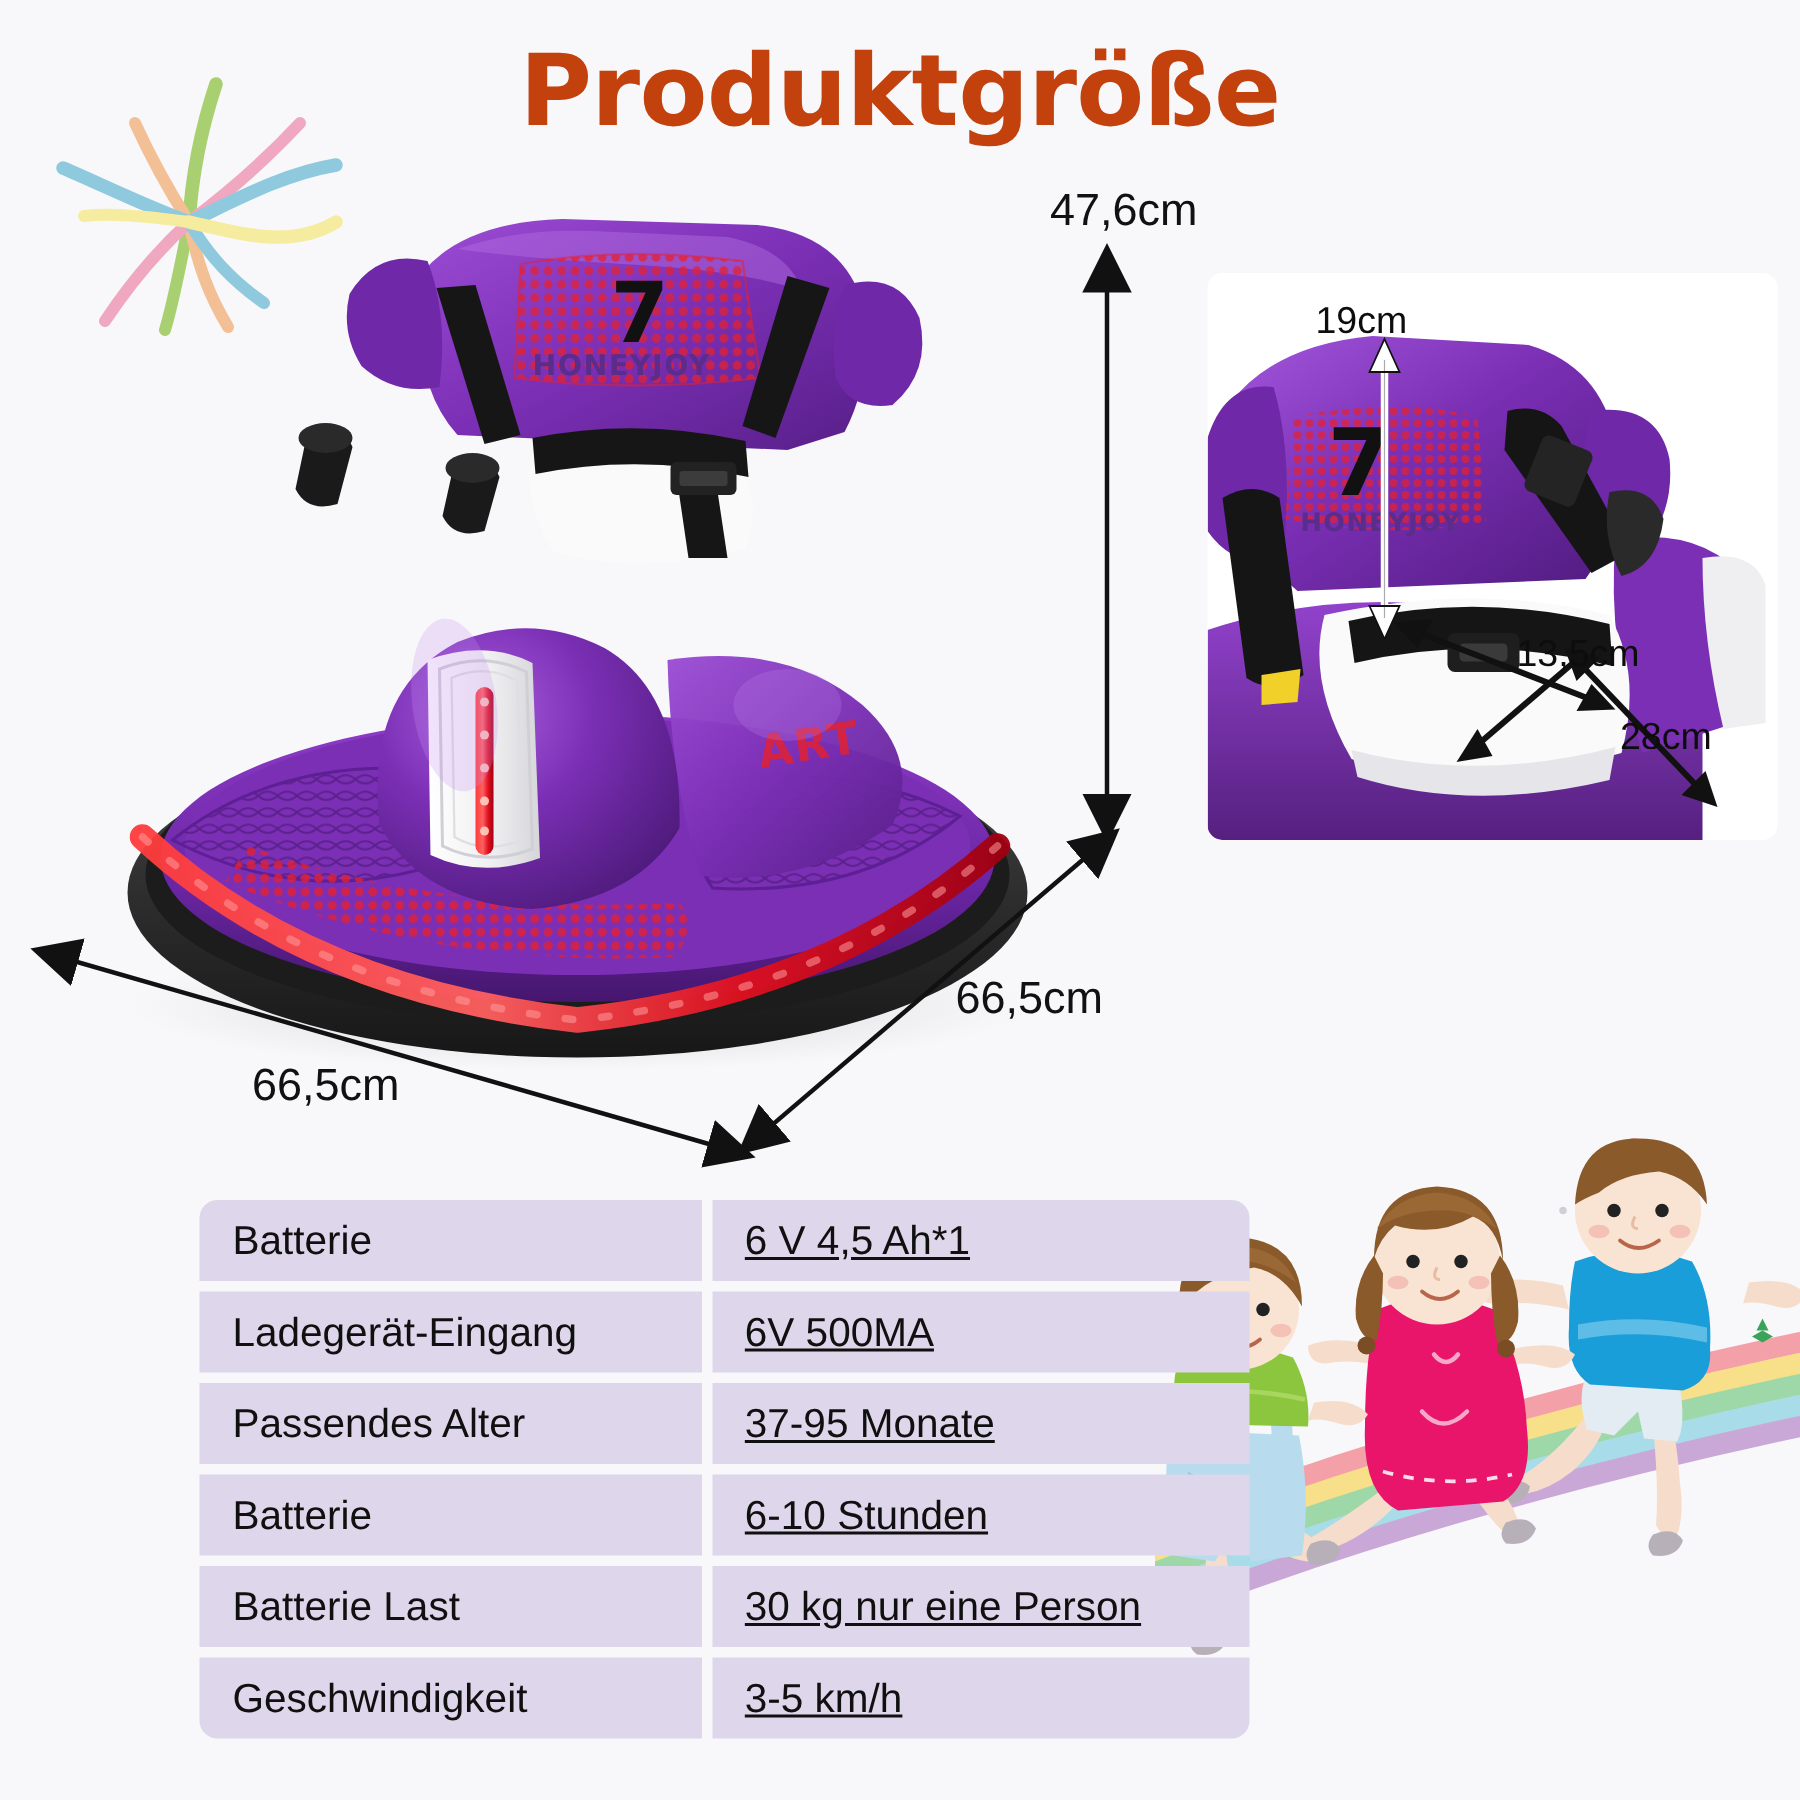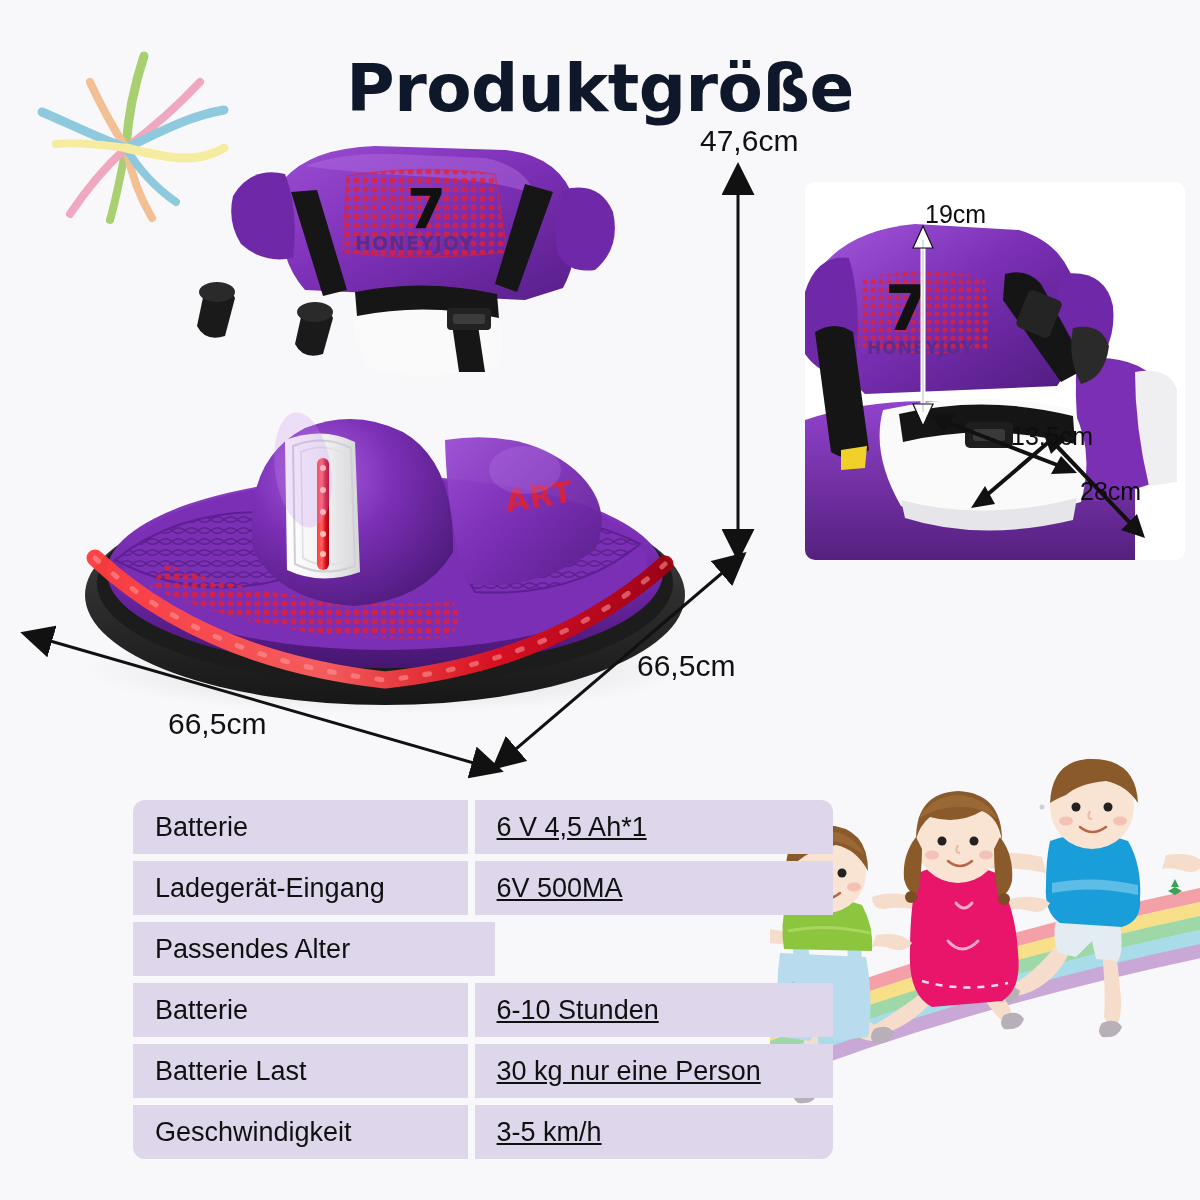--- a/index.html
+++ b/index.html
@@ -24,25 +24,24 @@
 
   
   #page-title {
     position: absolute;
     left: 0;
     top: 22px;
     width: 1200px;
     text-align: center;
     font-size: 66px;
     font-weight: 700;
-    color: #0f172a;
+    color: #c2410c;
     letter-spacing: -0.5px;
     font-family: "DejaVu Sans", sans-serif;
     white-space: nowrap;
-    margin-top: 28px;
   }
 
   
   #firework {
     position: absolute;
     left: 28px;
     top: 38px;
     width: 205px;
     height: 195px;
   }
@@ -88,21 +87,21 @@
     overflow: hidden;
   }
   .inset-label {
     position: absolute;
     font-family: "Liberation Sans", sans-serif;
     font-size: 25px;
     color: #0d0d0d;
     white-space: nowrap;
     font-weight: 400;
   }
-  #inset-19-label   { left: 72px;  top: 18px; margin-left: 48px; }
+  #inset-19-label   { left: 72px;  top: 18px; }
   #inset-135-label  { left: 206px; top: 240px; }
   #inset-28-label   { left: 275px; top: 295px; }
 
   
   #spec-table {
     position: absolute;
     left: 133px;
     top: 800px;
     width: 700px;
     display: flex;
@@ -497,20 +496,21 @@
     <div class="spec-row">
       <div class="spec-cell spec-key">Batterie</div>
       <div class="spec-cell spec-val">6 V 4,5 Ah*1</div>
     </div>
     <div class="spec-row">
       <div class="spec-cell spec-key">Ladegerät-Eingang</div>
       <div class="spec-cell spec-val">6V 500MA</div>
     </div>
     <div class="spec-row">
       <div class="spec-cell spec-key">Passendes Alter</div>
+      <div class="spec-cell spec-val">37-95 Monate</div>
     </div>
     <div class="spec-row">
       <div class="spec-cell spec-key">Batterie</div>
       <div class="spec-cell spec-val">6-10 Stunden</div>
     </div>
     <div class="spec-row">
       <div class="spec-cell spec-key">Batterie Last</div>
       <div class="spec-cell spec-val">30 kg nur eine Person</div>
     </div>
     <div class="spec-row">

